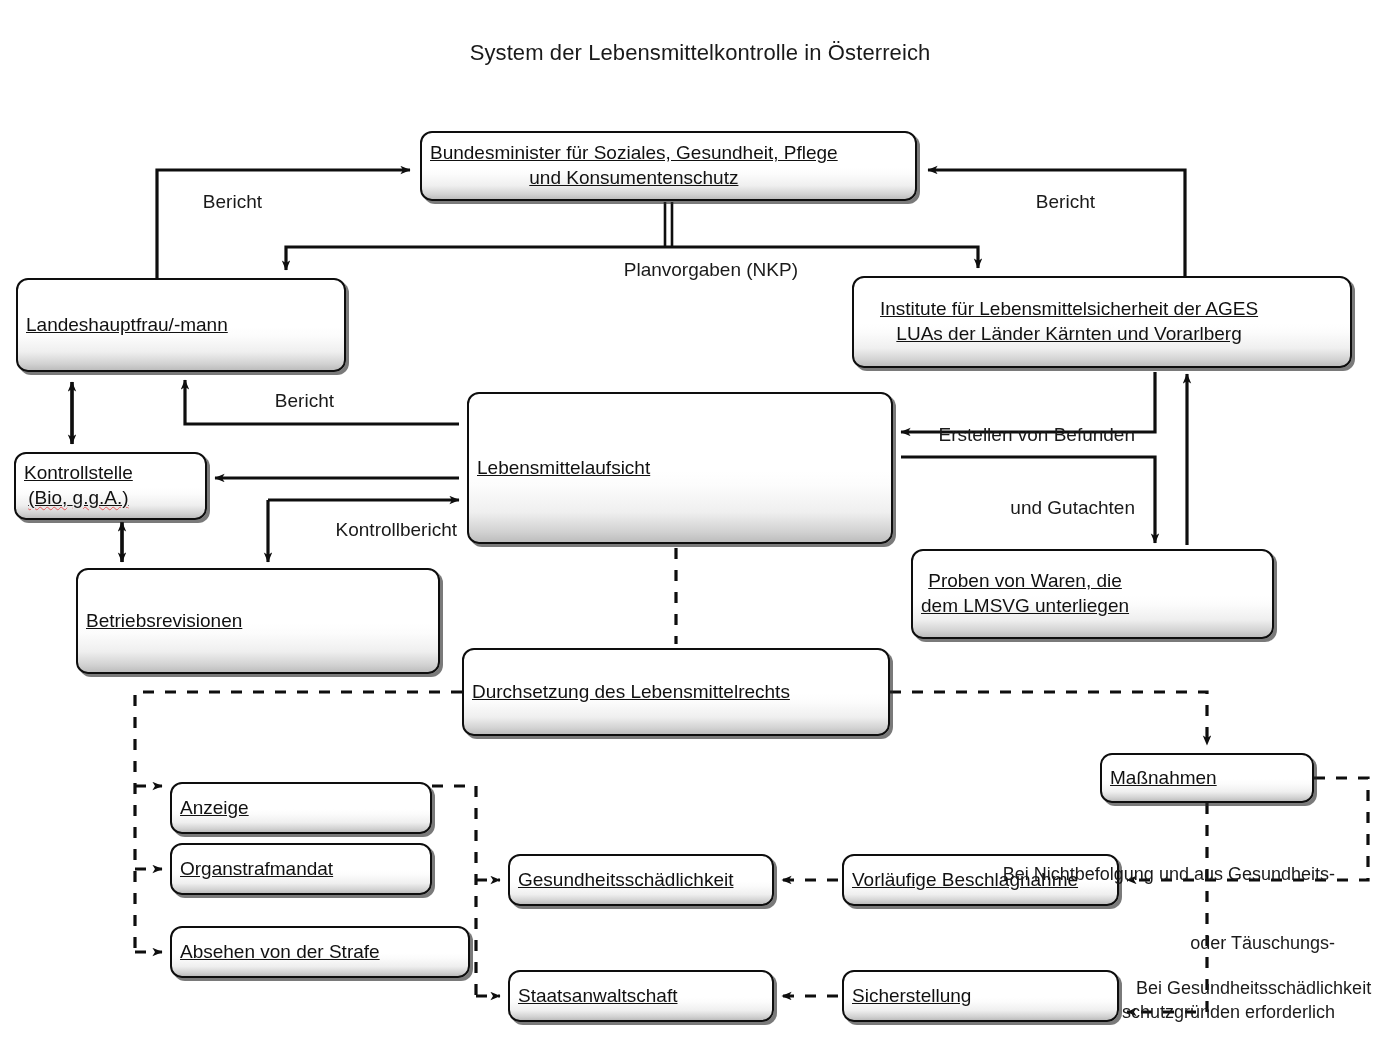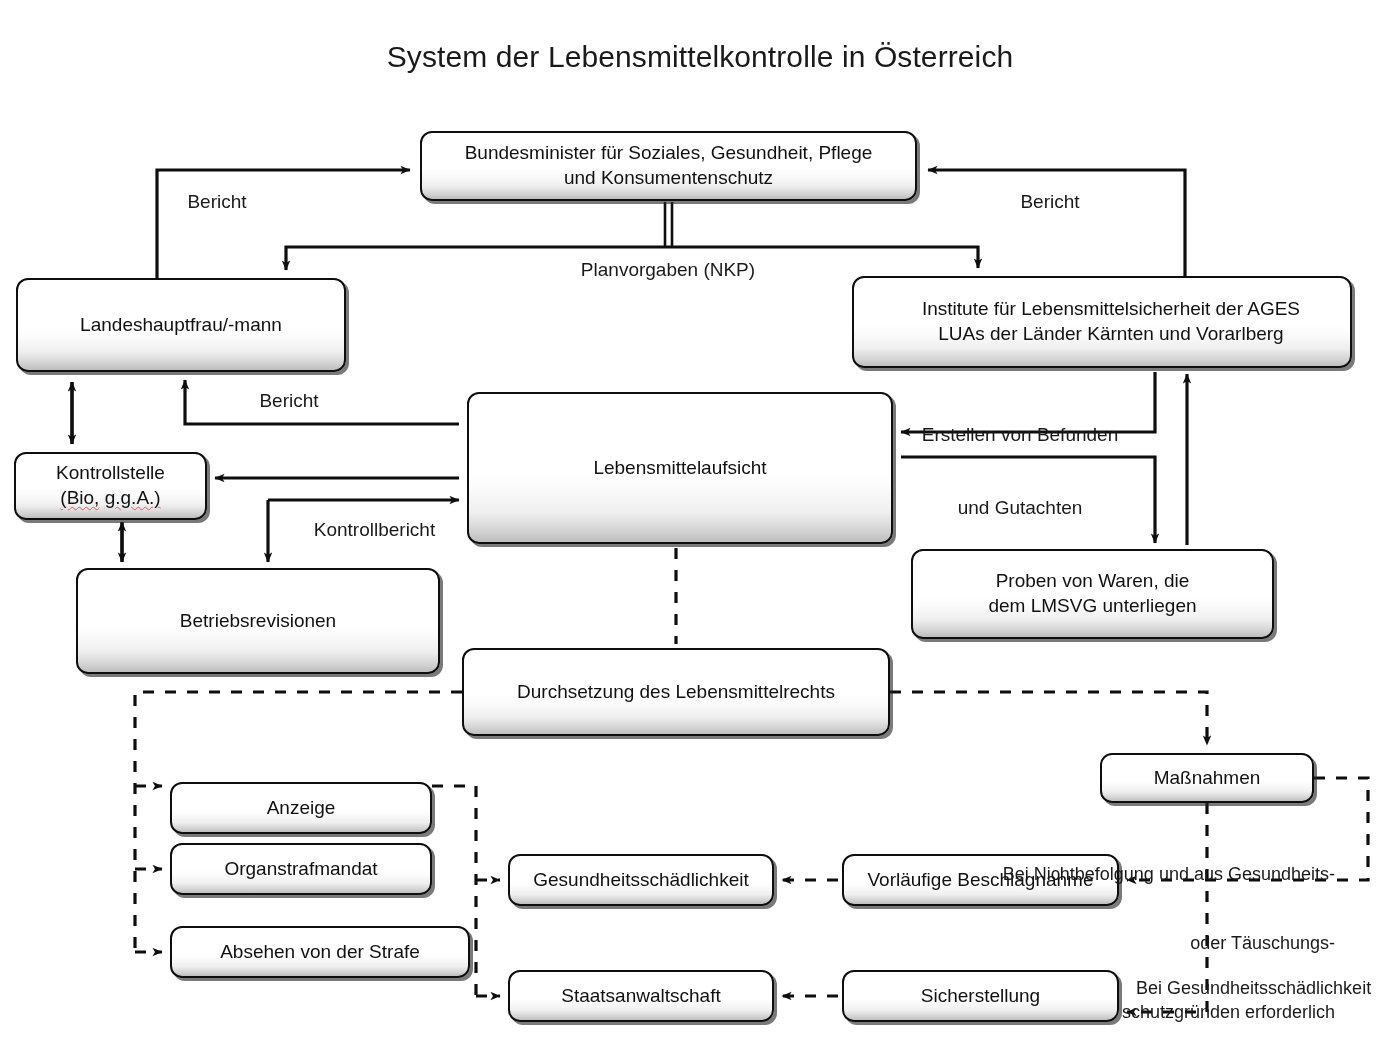--- a/index.html
+++ b/index.html
@@ -1,26 +1,26 @@
 <!DOCTYPE html>
 <html><head>
 <meta charset="utf-8">
 <style>
   html,body{margin:0;padding:0;background:#ffffff;}
   body{width:1400px;height:1037px;overflow:hidden;font-family:"Liberation Sans",sans-serif;color:#1a1a1a;}
   #stage{position:relative;width:1400px;height:1037px;}
   #wires{position:absolute;left:0;top:0;width:1400px;height:1037px;}
-  .title{position:absolute;left:0;top:40px;width:1400px;text-align:center;font-size:30px;font-weight:400;color:#1a1a1a;letter-spacing:.1px;}
-  .node{position:absolute;box-sizing:border-box;display:flex;align-items:center;justify-content:center;text-align:center;
+  .title{position:absolute;left:0;top:40px;width:1400px;text-align:center;font-size:22px;font-weight:400;color:#1a1a1a;letter-spacing:.1px;}
+  .node{position:absolute;box-sizing:border-box;display:flex;align-items:center;text-align:center;
         border:2.4px solid #0e0e0e;border-radius:12px;
         background:linear-gradient(to bottom,#ffffff 0%,#ffffff 52%,#fcfcfc 62%,#efefef 80%,#d2d2d2 93%,#bdbdbd 100%);
         box-shadow:3px 3px 0 0 rgba(40,40,40,.62);
-        font-size:19px;line-height:1.30;color:#111;padding:2px 8px;}
+        font-size:19px;line-height:1.30;color:#111;padding:2px 8px;text-decoration:underline;}
   .edge-label{position:absolute;font-size:19px;line-height:1.28;color:#1a1a1a;white-space:pre;}
-  .el-c{text-align:center;}
+  .el-c{text-align:right;}
   .el-r{text-align:right;}
   .el-l{text-align:left;}
   .sp-underline{text-decoration:underline;text-decoration-style:wavy;text-decoration-color:#e8565a;text-decoration-thickness:1.4px;text-underline-offset:1.5px;}
 </style>
 </head>
 <body>
 
 <div id="stage">
 
   <div class="title">System der Lebensmittelkontrolle in Österreich</div>

